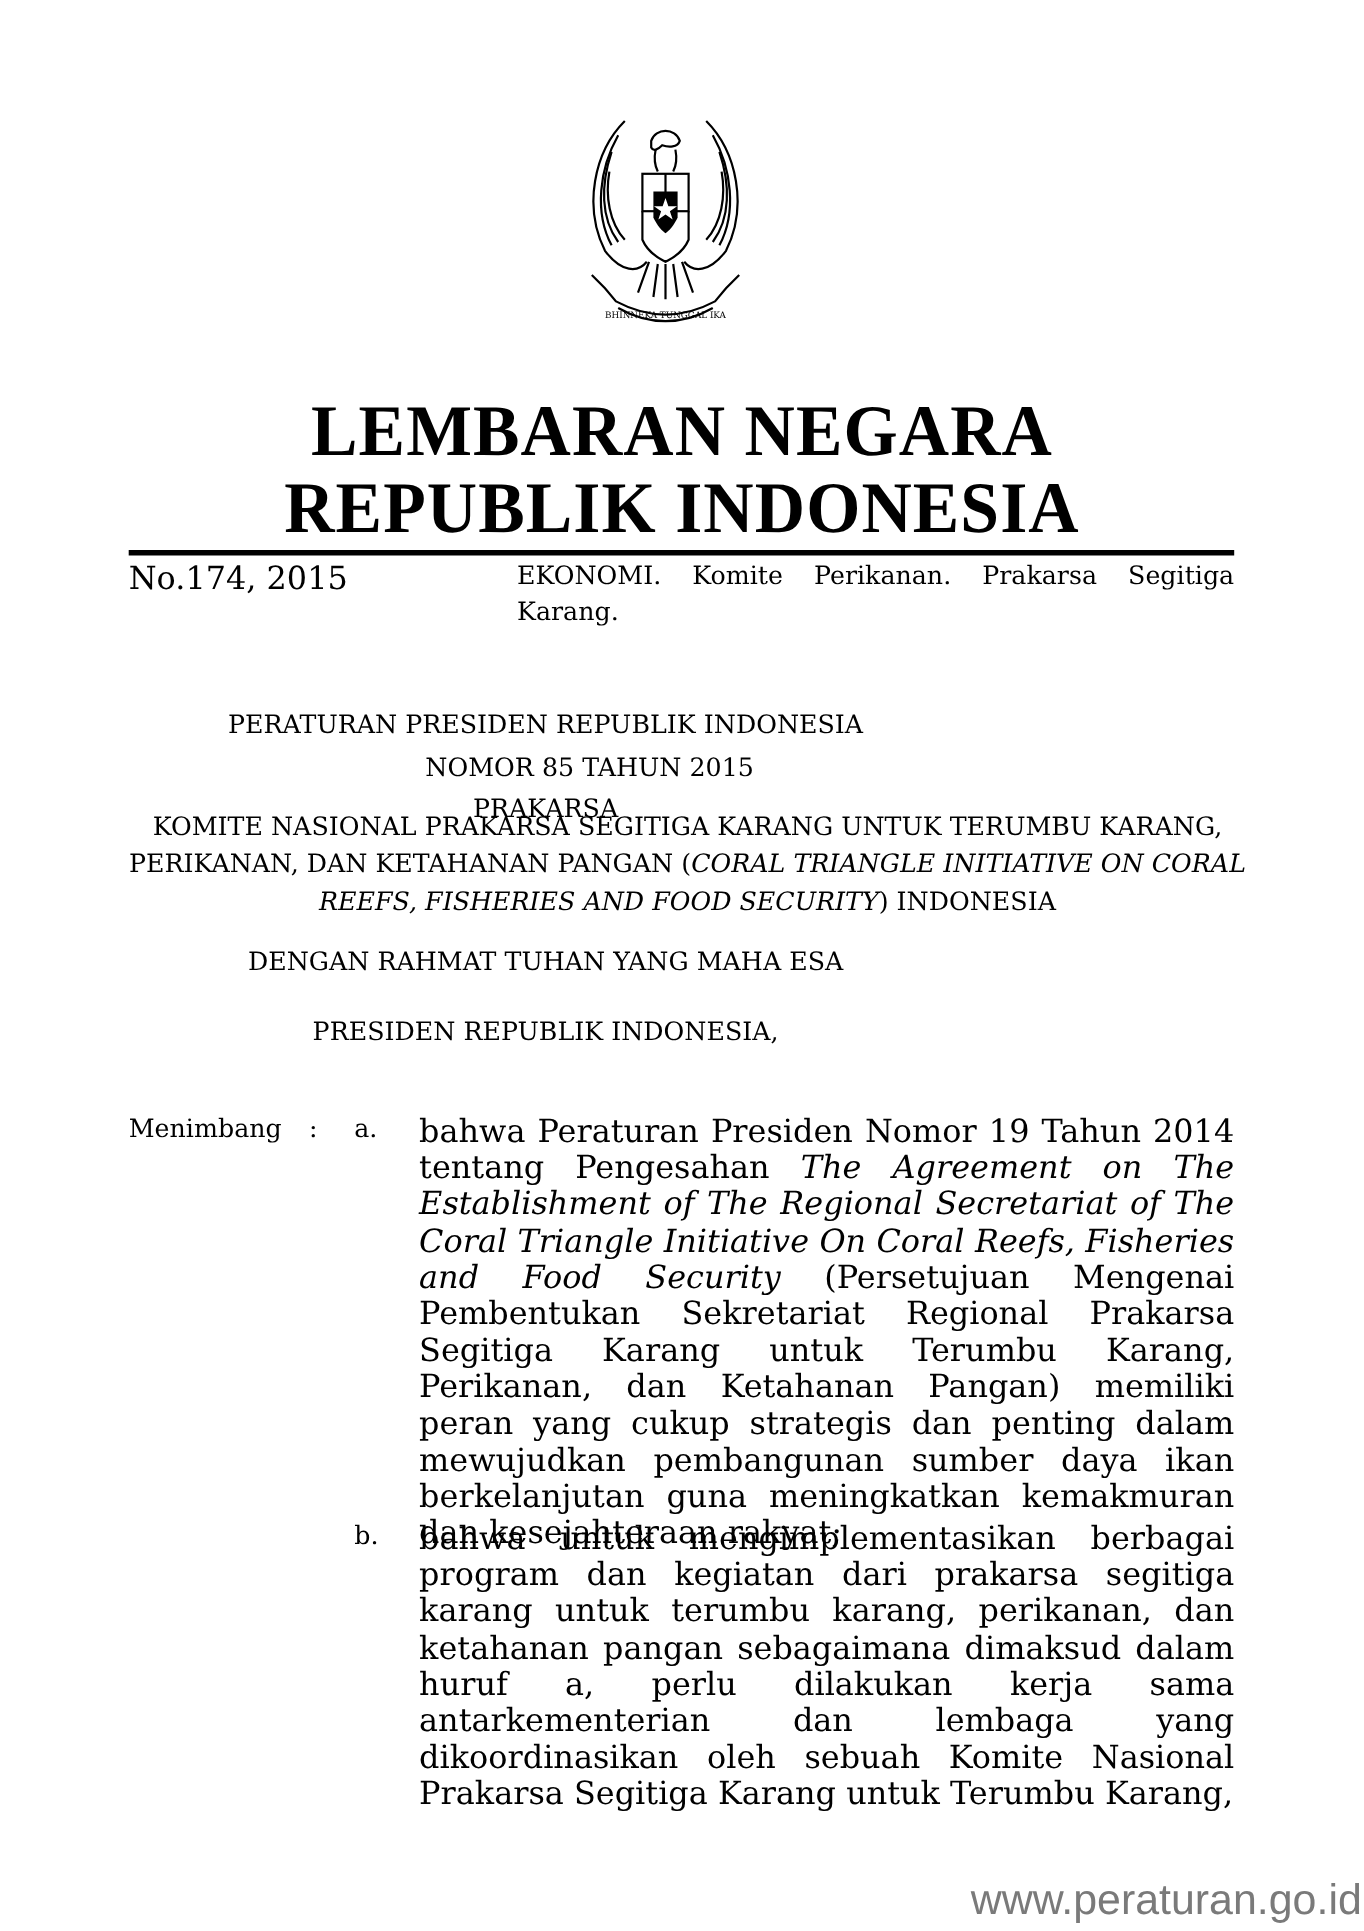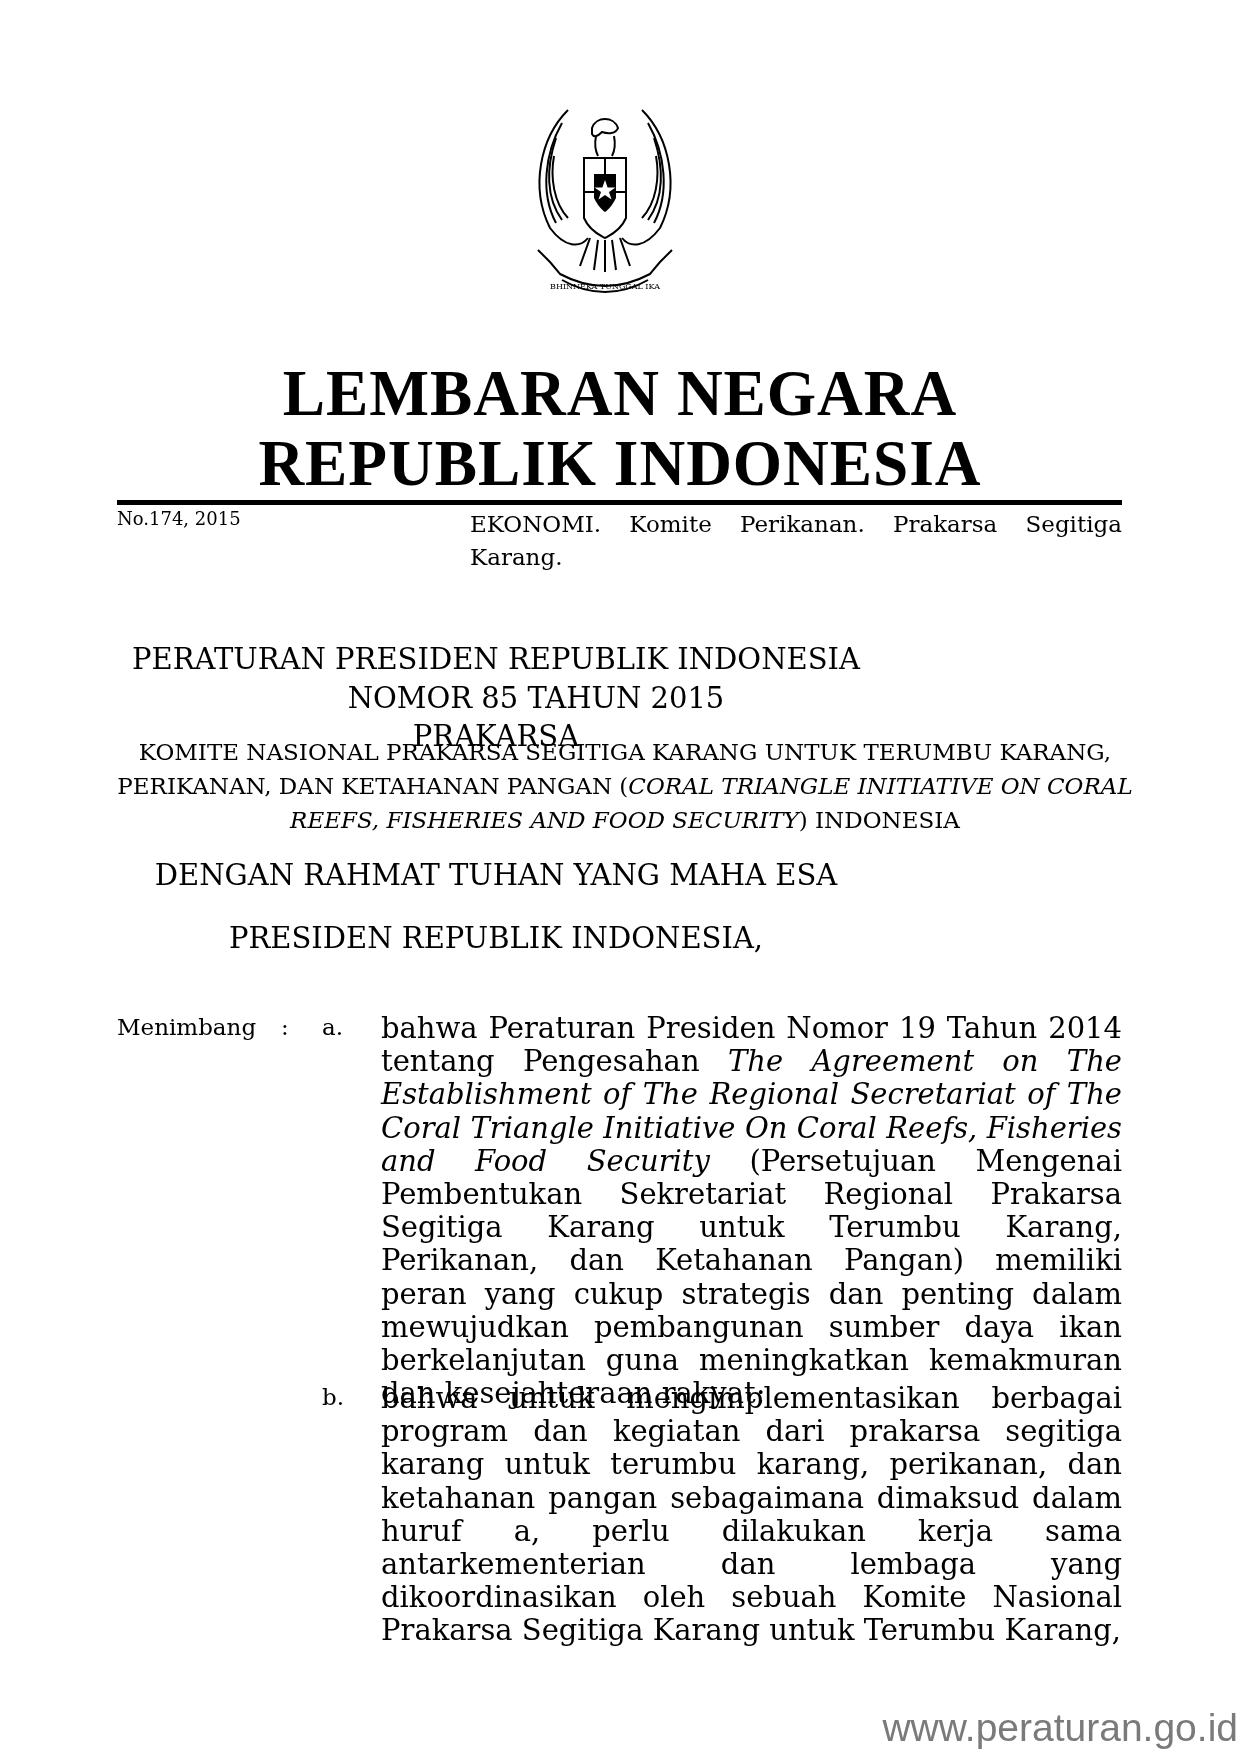--- a/index.html
+++ b/index.html
@@ -2,23 +2,23 @@
 <html><head>
   <meta charset="utf-8">
   <style>
     html, body { margin: 0; padding: 0; background: #ffffff; }
     body { width: 1240px; height: 1755px; position: relative; overflow: hidden; color: #000; font-family: "DejaVu Serif", serif; }
     .emblem { position: absolute; left: 510px; top: 98px; width: 190px; height: 210px; }
     .masthead { position: absolute; left: 0; width: 1240px; text-align: center; font-family: "Liberation Serif", serif; font-weight: bold; font-size: 66px; line-height: 70px; letter-spacing: 1px; transform: scaleX(0.96); }
     .m1 { top: 358px; }
     .m2 { top: 428px; }
     .rule { position: absolute; left: 117px; top: 500px; width: 1005px; height: 5px; background: #000; }
-    .meta-no { position: absolute; left: 117px; top: 508px; font-size: 18px; }
+    .meta-no { position: absolute; left: 117px; top: 508px; font-size: 29px; }
     .meta-desc { position: absolute; left: 470px; top: 508px; width: 652px; font-size: 23px; line-height: 33px; text-align: justify; text-align-last: left; }
-    .center-line { position: absolute; left: 0; width: 992px; text-align: center; font-size: 29px; line-height: 30px; }
+    .center-line { position: absolute; left: 0; width: 992px; text-align: center; font-size: 23px; line-height: 30px; }
     .title-block { position: absolute; left: 110px; width: 1030px; top: 735px; text-align: center; font-size: 23px; line-height: 34px; }
     .label-menimbang { position: absolute; left: 117px; top: 1014px; font-size: 23px; }
     .colon { position: absolute; left: 281px; top: 1014px; font-size: 23px; }
     .item-letter { position: absolute; left: 322px; font-size: 23px; }
     .item-text { position: absolute; left: 381px; width: 741px; font-size: 29px; line-height: 33.2px; text-align: justify; }
     .item-text i { font-style: italic; }
     .footer-url { position: absolute; right: 2px; top: 1706px; font-family: "Liberation Sans", sans-serif; font-size: 39px; color: #7a7a7a; }
   </style>
 </head>
 <body>

